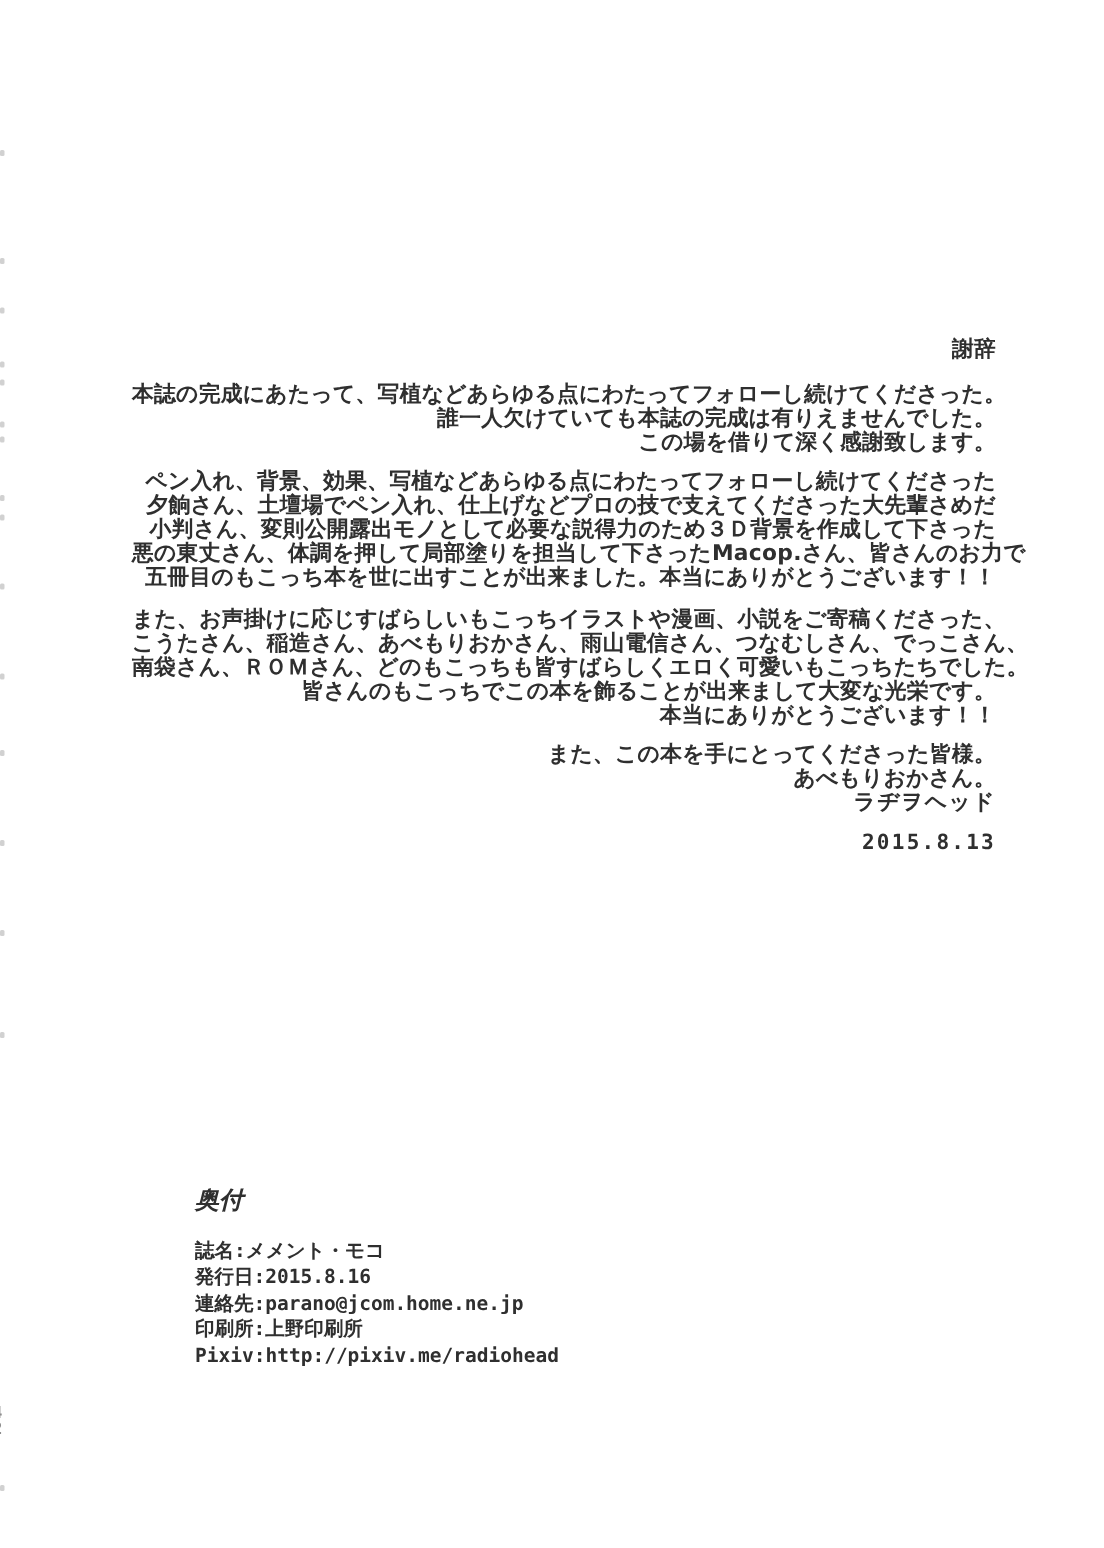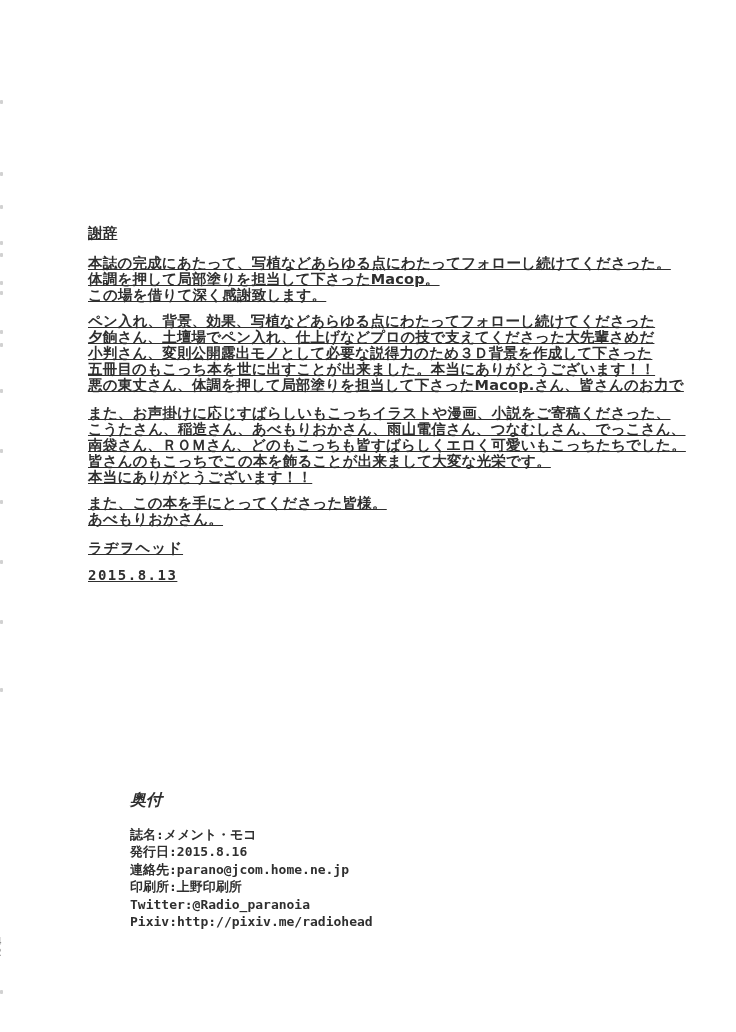--- a/index.html
+++ b/index.html
@@ -16,33 +16,33 @@
     font-family: "DejaVu Sans", sans-serif;
     color: #2f2f2f;
     -webkit-font-smoothing: antialiased;
   }
 
   
   .ack {
     position: absolute;
     top: 225px;
     left: 88px;
-    right: 52px;
+    right: 72px;
+    text-align: right;
     font-size: 14.5px;
     font-weight: 600;
     line-height: 16px;
     letter-spacing: 0.2px;
-    text-decoration: underline;
   }
   .ack .line { white-space: nowrap; }
   .ack-title { margin-bottom: 14px; }
   .para-1 { margin-bottom: 10px; }
   .para-2 { margin-bottom: 12px; }
   .para-3 { margin-bottom: 10px; }
-  .para-4 { margin-bottom: 13px; }
+  .para-4 { }
   .signature { margin-bottom: 11px; letter-spacing: 1px; }
   .date-line {
     font-family: "DejaVu Sans Mono", "DejaVu Sans", monospace;
     font-weight: 600;
     letter-spacing: 1.5px;
     font-size: 14px;
   }
 
   
   .colophon {
@@ -87,30 +87,30 @@
 </head>
 <body>
 
 <div class="page">
 
   <div class="ack">
     <div class="ack-title">謝辞</div>
 
     <div class="para-1">
       <div class="line">本誌の完成にあたって、写植などあらゆる点にわたってフォローし続けてくださった。</div>
-      <div class="line">体調を押して局部塗りを担当して下さったMacop。</div>
+      <div class="line">誰一人欠けていても本誌の完成は有りえませんでした。</div>
       <div class="line">この場を借りて深く感謝致します。</div>
     </div>
 
     <div class="para-2">
       <div class="line">ペン入れ、背景、効果、写植などあらゆる点にわたってフォローし続けてくださった</div>
       <div class="line">夕餉さん、土壇場でペン入れ、仕上げなどプロの技で支えてくださった大先輩さめだ</div>
       <div class="line">小判さん、変則公開露出モノとして必要な説得力のため３Ｄ背景を作成して下さった</div>
+      <div class="line">悪の東丈さん、体調を押して局部塗りを担当して下さったMacop.さん、皆さんのお力で</div>
       <div class="line">五冊目のもこっち本を世に出すことが出来ました。本当にありがとうございます！！</div>
-      <div class="line">悪の東丈さん、体調を押して局部塗りを担当して下さったMacop.さん、皆さんのお力で</div>
     </div>
 
     <div class="para-3">
       <div class="line">また、お声掛けに応じすばらしいもこっちイラストや漫画、小説をご寄稿くださった、</div>
       <div class="line">こうたさん、稲造さん、あべもりおかさん、雨山電信さん、つなむしさん、でっこさん、</div>
       <div class="line">南袋さん、ＲＯＭさん、どのもこっちも皆すばらしくエロく可愛いもこっちたちでした。</div>
       <div class="line">皆さんのもこっちでこの本を飾ることが出来まして大変な光栄です。</div>
       <div class="line">本当にありがとうございます！！</div>
     </div>
 
@@ -122,21 +122,20 @@
     <div class="signature">ラヂヲヘッド</div>
     <div class="date-line">2015.8.13</div>
   </div>
 
   <div class="colophon">
     <div class="colophon-heading">奥付</div>
     <div class="line">誌名:メメント・モコ</div>
     <div class="line">発行日:2015.8.16</div>
     <div class="line">連絡先:parano@jcom.home.ne.jp</div>
     <div class="line">印刷所:上野印刷所</div>
-    <div class="line">Twitter:@Radio_paranoia</div>
     <div class="line">Pixiv:http://pixiv.me/radiohead</div>
   </div>
 
   <div class="page-number" style="top: 936px;">
     <span class="pn-digit">4</span>
     <span class="pn-digit">2</span>
   </div>
 
   <div id="artifact-layer">
       <div class="edge-artifact" style="top: 100px;"></div>

